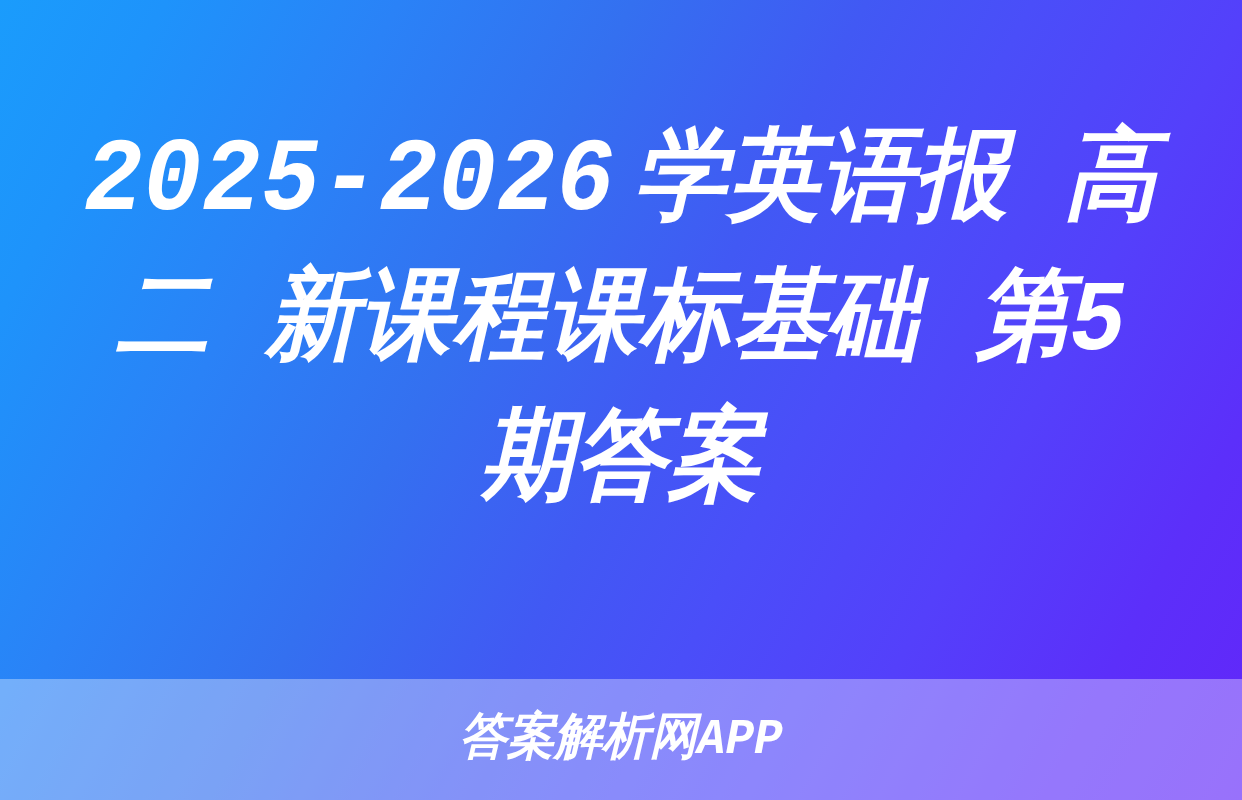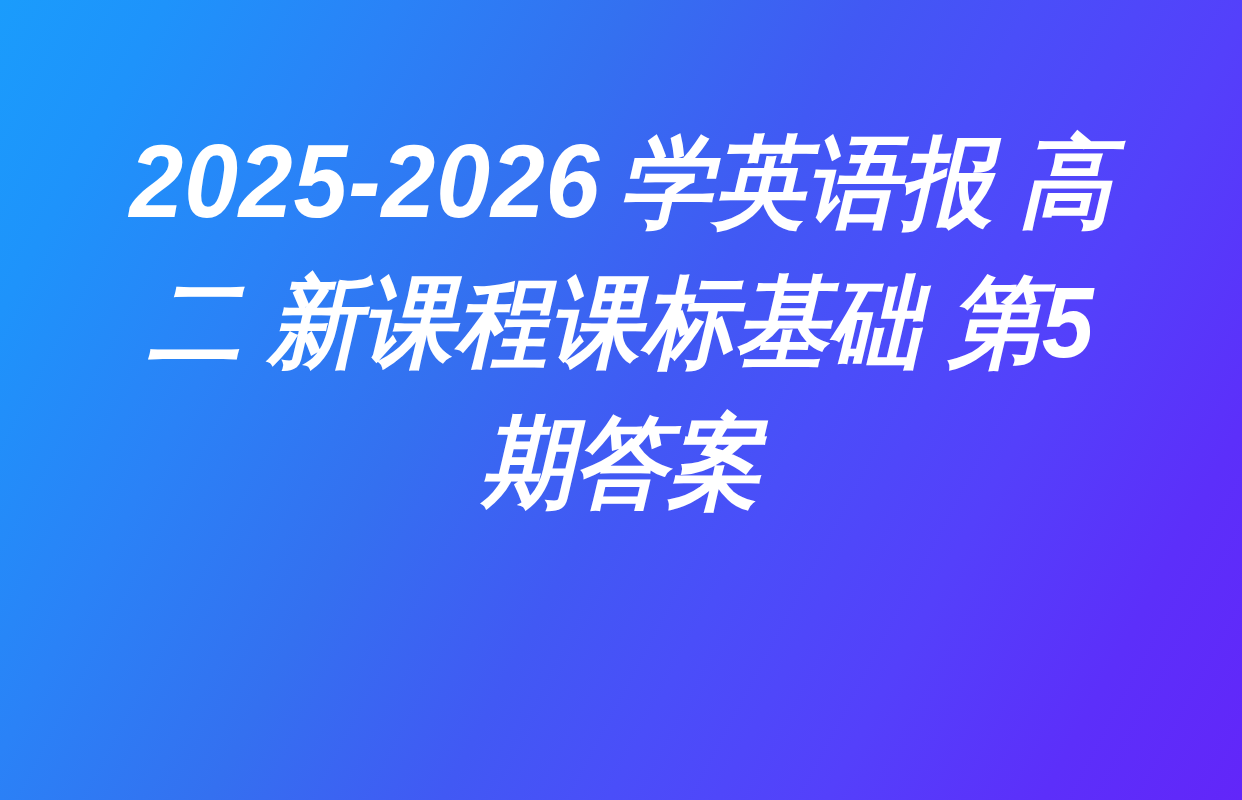--- a/index.html
+++ b/index.html
@@ -5,21 +5,21 @@
   html, body {
     margin: 0;
     padding: 0;
     background: #ffffff;
   }
   #poster {
     position: relative;
     width: 1242px;
     height: 800px;
     overflow: hidden;
-    font-family: Liberation Sans, sans-serif;
+    font-family: Liberation Mono, monospace;
     
     background-image: linear-gradient(
         118deg,
         #1A9CFC 0%,
         #1E93FB 10%,
         #2A82F7 24%,
         #3470F0 38%,
         #4159F4 52%,
         #4A4EF9 62%,
         #5440FB 75%,
@@ -100,14 +100,17 @@
 
     <div class="headline-line">
       <span>二 新课程课标基础 第5</span>
     </div>
 
     <div class="headline-line">
       <span>期答案</span>
     </div>
   </div>
 
+  <div id="footer-band">
+    <div id="footer-text">答案解析网APP</div>
+  </div>
 
 </div>
 
 </body></html>

